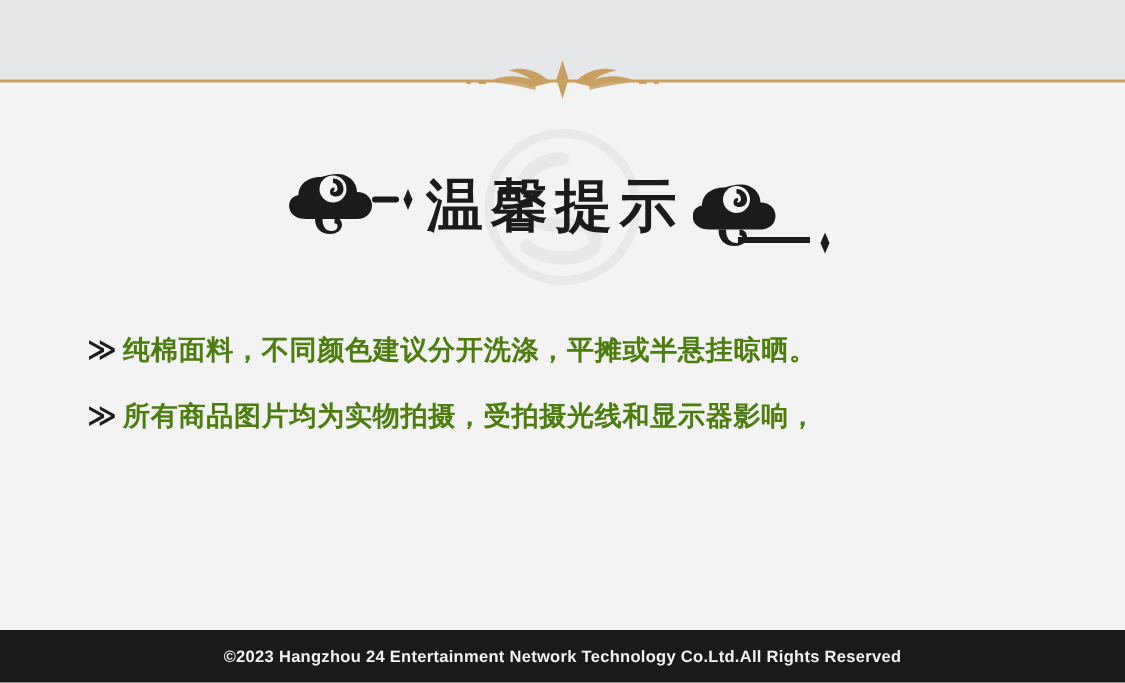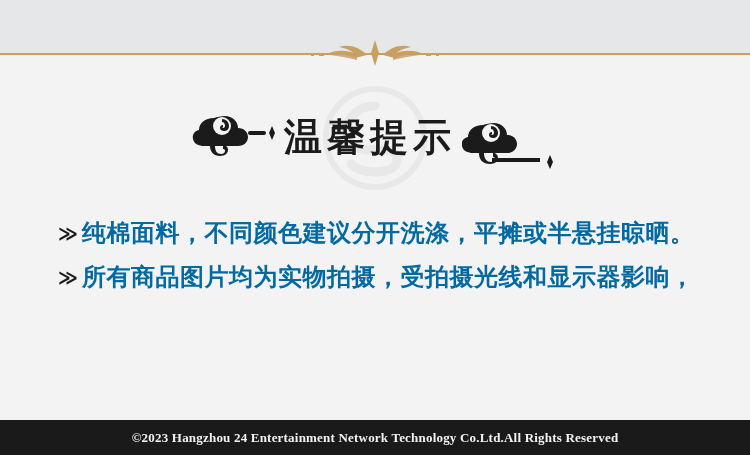--- a/index.html
+++ b/index.html
@@ -110,43 +110,43 @@
     font-size: 19px;
     font-weight: 700;
     color: #1b1b1b;
     line-height: 34px;
   }
   .note-lines {
     flex: 1 1 auto;
   }
   .note-line {
     font-family: "Liberation Serif", "DejaVu Serif", serif;
-    font-size: 24px;
-    font-weight: 700;
-    color: #0369a1;
+    font-size: 18px;
+    font-weight: 700;
+    color: #4d7c0f;
     line-height: 34px;
     letter-spacing: 0.5px;
     white-space: nowrap;
   }
 
   
   .footer {
     position: absolute;
     left: 0;
     bottom: 0;
     width: 750px;
     height: 35px;
     background: #1a1a1a;
     display: flex;
     align-items: center;
     justify-content: center;
   }
   .footer-text {
-    font-family: Liberation Serif, serif;
-    font-size: 13px;
+    font-family: Liberation Sans, sans-serif;
+    font-size: 11px;
     font-weight: 700;
     color: #f2f2f2;
     letter-spacing: 0.2px;
   }
 </style>
 </head>
 <body>
 
 <div class="page">
 

